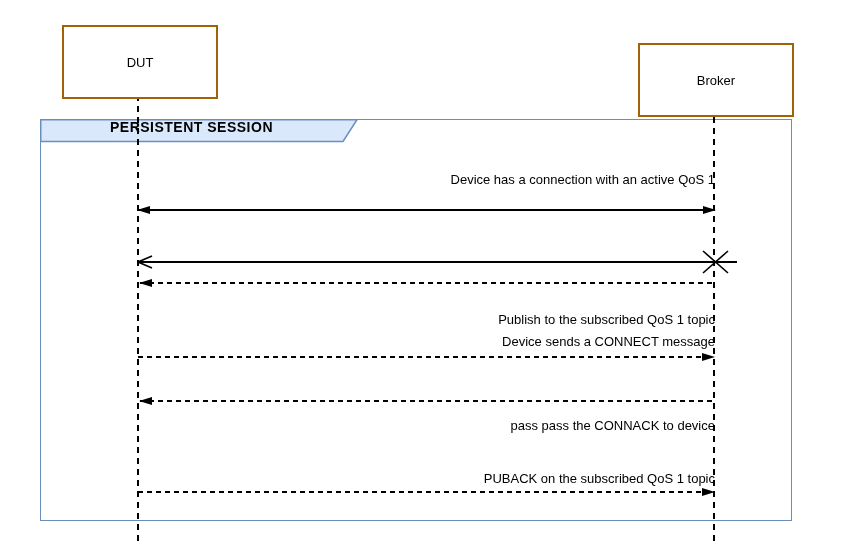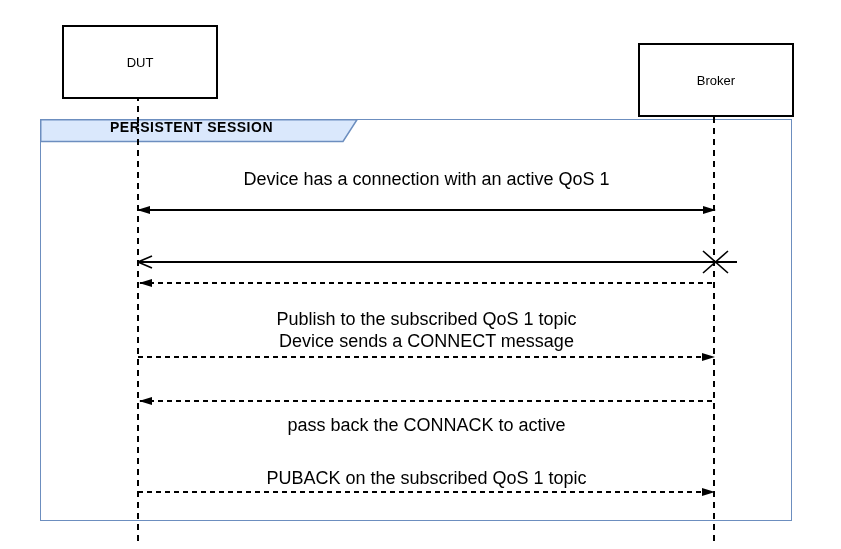--- a/index.html
+++ b/index.html
@@ -1,41 +1,41 @@
 <!DOCTYPE html>
 <html><head>
 <meta charset="utf-8">
 <style>
   html,body { margin:0; padding:0; background:#ffffff; }
   #canvas {
     position:relative; width:841px; height:549px; background:#ffffff;
     font-family:"Liberation Sans", sans-serif; color:#000; overflow:hidden;
   }
   .actor {
-    position:absolute; width:152px; height:70px; border:2px solid #000000;
+    position:absolute; width:152px; height:70px; border:2px solid #a16207;
     background:#fff; display:flex; align-items:center; justify-content:center;
     font-size:13px; z-index:4;
   }
   .lifeline {
     position:absolute; width:2px; top:95px; height:447px; z-index:2;
     background:repeating-linear-gradient(180deg,#000 0 6px,transparent 6px 11px);
   }
   .frame {
     position:absolute; left:40px; top:119px; width:752px; height:402px;
     border:1.5px solid #6c8ebf; background:transparent; z-index:1; box-sizing:border-box;
   }
   .frame-tab-svg { position:absolute; left:40px; top:119px; z-index:1; }
   .frame-title {
     position:absolute; left:40px; top:119px; width:303px; height:15px; z-index:3;
     display:flex; align-items:center; justify-content:center;
     font-size:14px; font-weight:bold; letter-spacing:0.5px;
   }
   .mlabel {
-    position:absolute; left:138px; width:577px; text-align:center;
-    font-size:18px; line-height:17px; z-index:3; background:transparent;
+    position:absolute; left:138px; width:577px; text-align:right;
+    font-size:13px; line-height:17px; z-index:3; background:transparent;
   }
   .mline { position:absolute; z-index:3; height:2px; }
   .l-solid { background:#000; }
   .l-dashed { background:repeating-linear-gradient(90deg,#000 0 5px,transparent 5px 9px); }
   .head { position:absolute; width:0; height:0; top:50%; }
   .head-r { right:-1px; margin-top:-4.5px; border-left:13px solid #000; border-top:4.5px solid transparent; border-bottom:4.5px solid transparent; }
   .head-l { left:-1px; margin-top:-4.5px; border-right:13px solid #000; border-top:4.5px solid transparent; border-bottom:4.5px solid transparent; }
   .head-open-l { position:absolute; left:-1px; top:50%; margin-top:-7px; }
   .x-marker { position:absolute; left:564px; top:50%; margin-top:-12px; }
 </style>
@@ -84,20 +84,20 @@
   <div class="mlabel" style="top:311px;">Publish to the subscribed QoS 1 topic</div>
 
   <div class="mlabel" style="top:333px;">Device sends a CONNECT message</div>
   <div class="mline l-dashed" style="left:138px; top:356px; width:576px;">
     <span class="head head-r"></span>
   </div>
 
   <div class="mline l-dashed" style="left:140px; top:400px; width:575px;">
     <span class="head head-l"></span>
   </div>
-  <div class="mlabel" style="top:417px;">pass back the CONNACK to active</div>
+  <div class="mlabel" style="top:417px;">pass pass the CONNACK to device</div>
 
   <div class="mlabel" style="top:470px;">PUBACK on the subscribed QoS 1 topic</div>
   <div class="mline l-dashed" style="left:138px; top:491px; width:576px;">
     <span class="head head-r"></span>
   </div>
 
 </div>
 
 </body></html>

